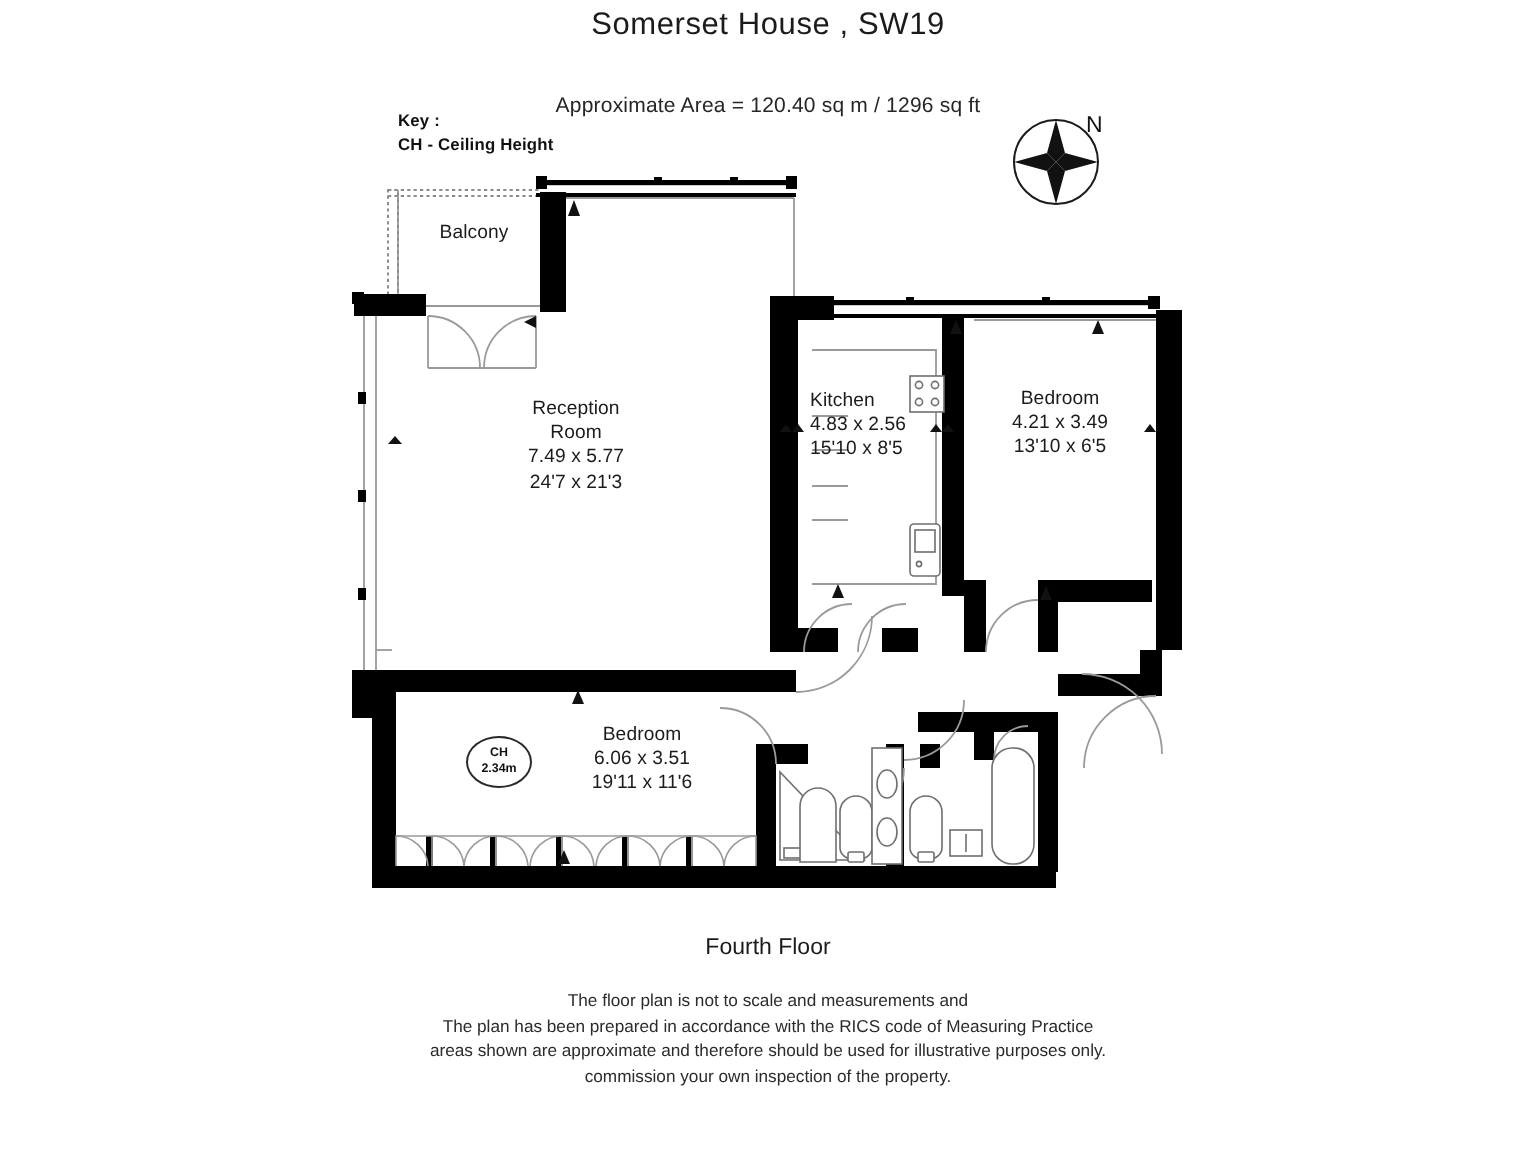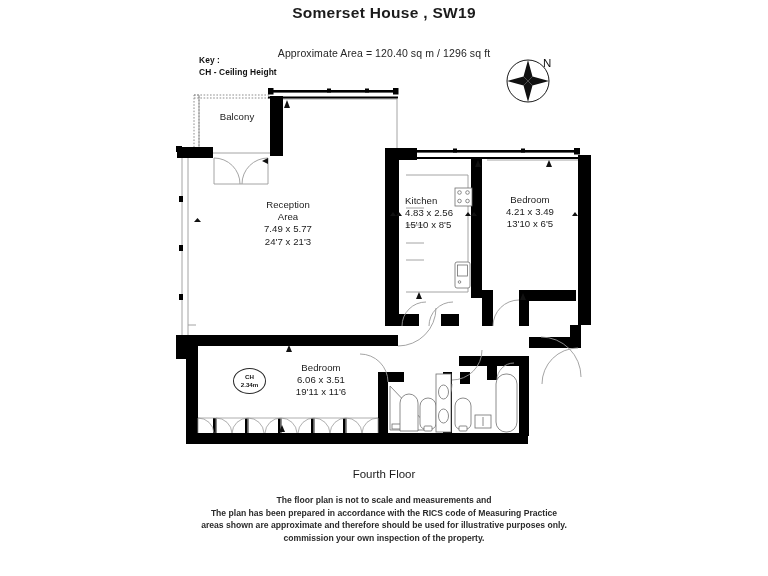--- a/index.html
+++ b/index.html
@@ -21,21 +21,21 @@
   
   #header {
     position: absolute;
     left: 0;
     top: 4px;
     width: 768px;
     text-align: center;
   }
   #plan-title {
     font-size: 15.5px;
-    font-weight: 700;
+    font-weight: 400;
     letter-spacing: 0.3px;
     color: #1b1b1b;
     margin: 0;
     padding: 0;
   }
   #plan-area {
     font-size: 10.5px;
     font-weight: 400;
     color: #262626;
     margin-top: 25px;
@@ -129,21 +129,21 @@
   #disclaimer {
     position: absolute;
     left: 0;
     top: 494px;
     width: 768px;
     text-align: center;
     font-size: 8.6px;
     line-height: 12.6px;
     color: #2b2b2b;
   }
-  #disclaimer div { white-space: nowrap; font-weight: bold; }
+  #disclaimer div { white-space: nowrap; }
 </style>
 </head>
 <body>
 
 <div id="header">
   <div id="plan-title">Somerset House , SW19</div>
   <div id="plan-area">Approximate Area =  120.40 sq m / 1296 sq ft</div>
 </div>
 
 <div id="key-block">
@@ -367,21 +367,21 @@
     <polygon points="419,292 422,299 416,299"></polygon>
   </g>
 </svg>
 
 <div class="room-label" id="label-balcony">
   <span class="rl-name">Balcony</span>
 </div>
 
 <div class="room-label" id="label-reception">
   <span class="rl-name">Reception</span>
-  <span class="rl-name">Area</span>
+  <span class="rl-name">Room</span>
   <span class="rl-dim">7.49 x 5.77</span>
   <span class="rl-dim">24'7 x 21'3</span>
 </div>
 
 <div class="room-label" id="label-kitchen">
   <span class="rl-name">Kitchen</span>
   <span class="rl-dim">4.83 x 2.56</span>
   <span class="rl-dim">15'10 x 8'5</span>
 </div>
 

